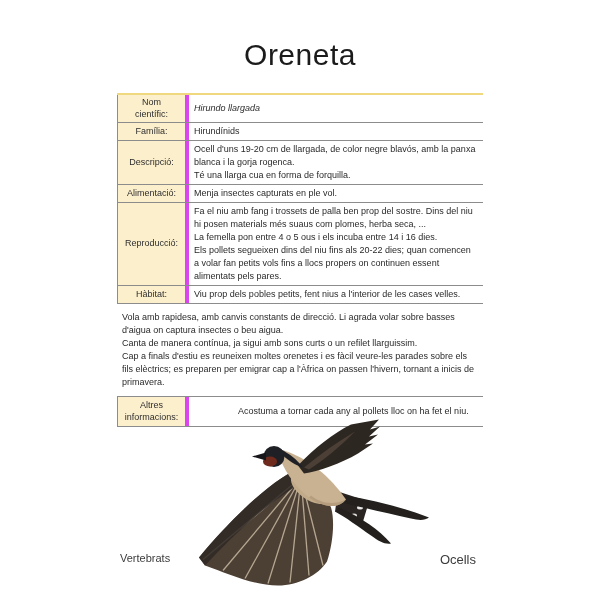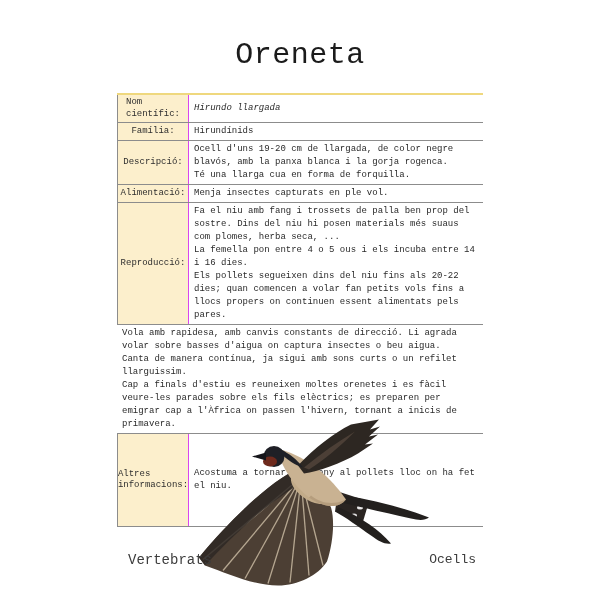--- a/index.html
+++ b/index.html
@@ -1,51 +1,51 @@
 <!DOCTYPE html>
 <html><head>
 <meta charset="utf-8">
 <style>
   html,body{margin:0;padding:0;background:#fff;}
   .page{
     position:relative;width:600px;height:600px;background:#ffffff;overflow:hidden;
-    font-family:Liberation Mono, monospace;color:#262626;
+    font-family:Liberation Sans, sans-serif;color:#262626;
   }
   .title{
     position:absolute;top:38px;left:0;width:100%;text-align:center;
     font-size:30px;font-weight:400;color:#1b1b1b;letter-spacing:.5px;
   }
   .info-table{
     position:absolute;left:117px;top:93px;width:366px;
     border-top:2px solid #EFD87E;
     font-size:9px;
   }
   .row{display:flex;border-bottom:1px solid #8C8C8C;}
   .row:nth-child(1){min-height:26px;}
   .row:nth-child(2){min-height:16px;}
   .row:nth-child(3){min-height:43px;}
   .row:nth-child(4){min-height:15px;}
   .row:nth-child(5){min-height:75px;}
   .row:nth-child(6){min-height:16px;}
   .row:nth-child(7){min-height:92px;}
-  .row:nth-child(8){min-height:29px;}
+  .row:nth-child(8){min-height:29px;gap:44px;}
   .cell-label{
     width:72px;box-sizing:border-box;background:#FCEFCC;
-    border-left:1px solid #8C8C8C;border-right:1px solid #d946ef;
-    display:flex;align-items:center;justify-content:center;
+    border-left:1px solid #8C8C8C;border-right:4px solid #d946ef;
+    display:flex;align-items:center;justify-content:center;text-align:center;
     padding:2px 2px;white-space:pre-line;line-height:11.5px;color:#2e2e2e;
   }
   .cell-value{
     flex:1;box-sizing:border-box;padding:2px 6px 2px 5px;
     white-space:pre-line;line-height:13px;
     display:flex;align-items:center;color:#2a2a2a;
   }
   .cell-value.italic{font-style:italic;}
   .bird{position:absolute;left:183px;top:414px;width:262px;height:178px;}
-  .footer-left{position:absolute;left:128px;top:552px;font-size:14px;color:#3c3c3c;}
+  .footer-left{position:absolute;left:120px;top:552px;font-size:11px;color:#3c3c3c;}
   .footer-right{position:absolute;right:124px;top:552px;font-size:13px;color:#3c3c3c;}
 </style>
 </head>
 <body>
 
 <div class="page">
 
   <div class="title">Oreneta</div>
 
   <div class="info-table">
@@ -65,20 +65,24 @@
     </div>
     <div class="row">
       <div class="cell-label">Alimentació:</div>
       <div class="cell-value">Menja insectes capturats en ple vol.</div>
     </div>
     <div class="row">
       <div class="cell-label">Reproducció:</div>
       <div class="cell-value">Fa el niu amb fang i trossets de palla ben prop del sostre. Dins del niu hi posen materials més suaus com plomes, herba seca, ...
 La femella pon entre 4 o 5 ous i els incuba entre 14 i 16 dies.
 Els pollets segueixen dins del niu fins als 20-22 dies; quan comencen a volar fan petits vols fins a llocs propers on continuen essent alimentats pels pares.</div>
+    </div>
+    <div class="row">
+      <div class="cell-label">Hàbitat:</div>
+      <div class="cell-value">Viu prop dels pobles petits, fent nius a l'interior de les cases velles.</div>
     </div>
     <div class="row">
       <div class="cell-value">Vola amb rapidesa, amb canvis constants de direcció. Li agrada volar sobre basses d'aigua on captura insectes o beu aigua.
 Canta de manera contínua, ja sigui amb sons curts o un refilet llarguissim.
 Cap a finals d'estiu es reuneixen moltes orenetes i es fàcil veure-les parades sobre els fils elèctrics; es preparen per emigrar cap a l'Àfrica on passen l'hivern, tornant a inicis de primavera.</div>
     </div>
     <div class="row">
       <div class="cell-label">Altres
 informacions:</div>
       <div class="cell-value">Acostuma a tornar cada any al pollets lloc on ha fet el niu.</div>

